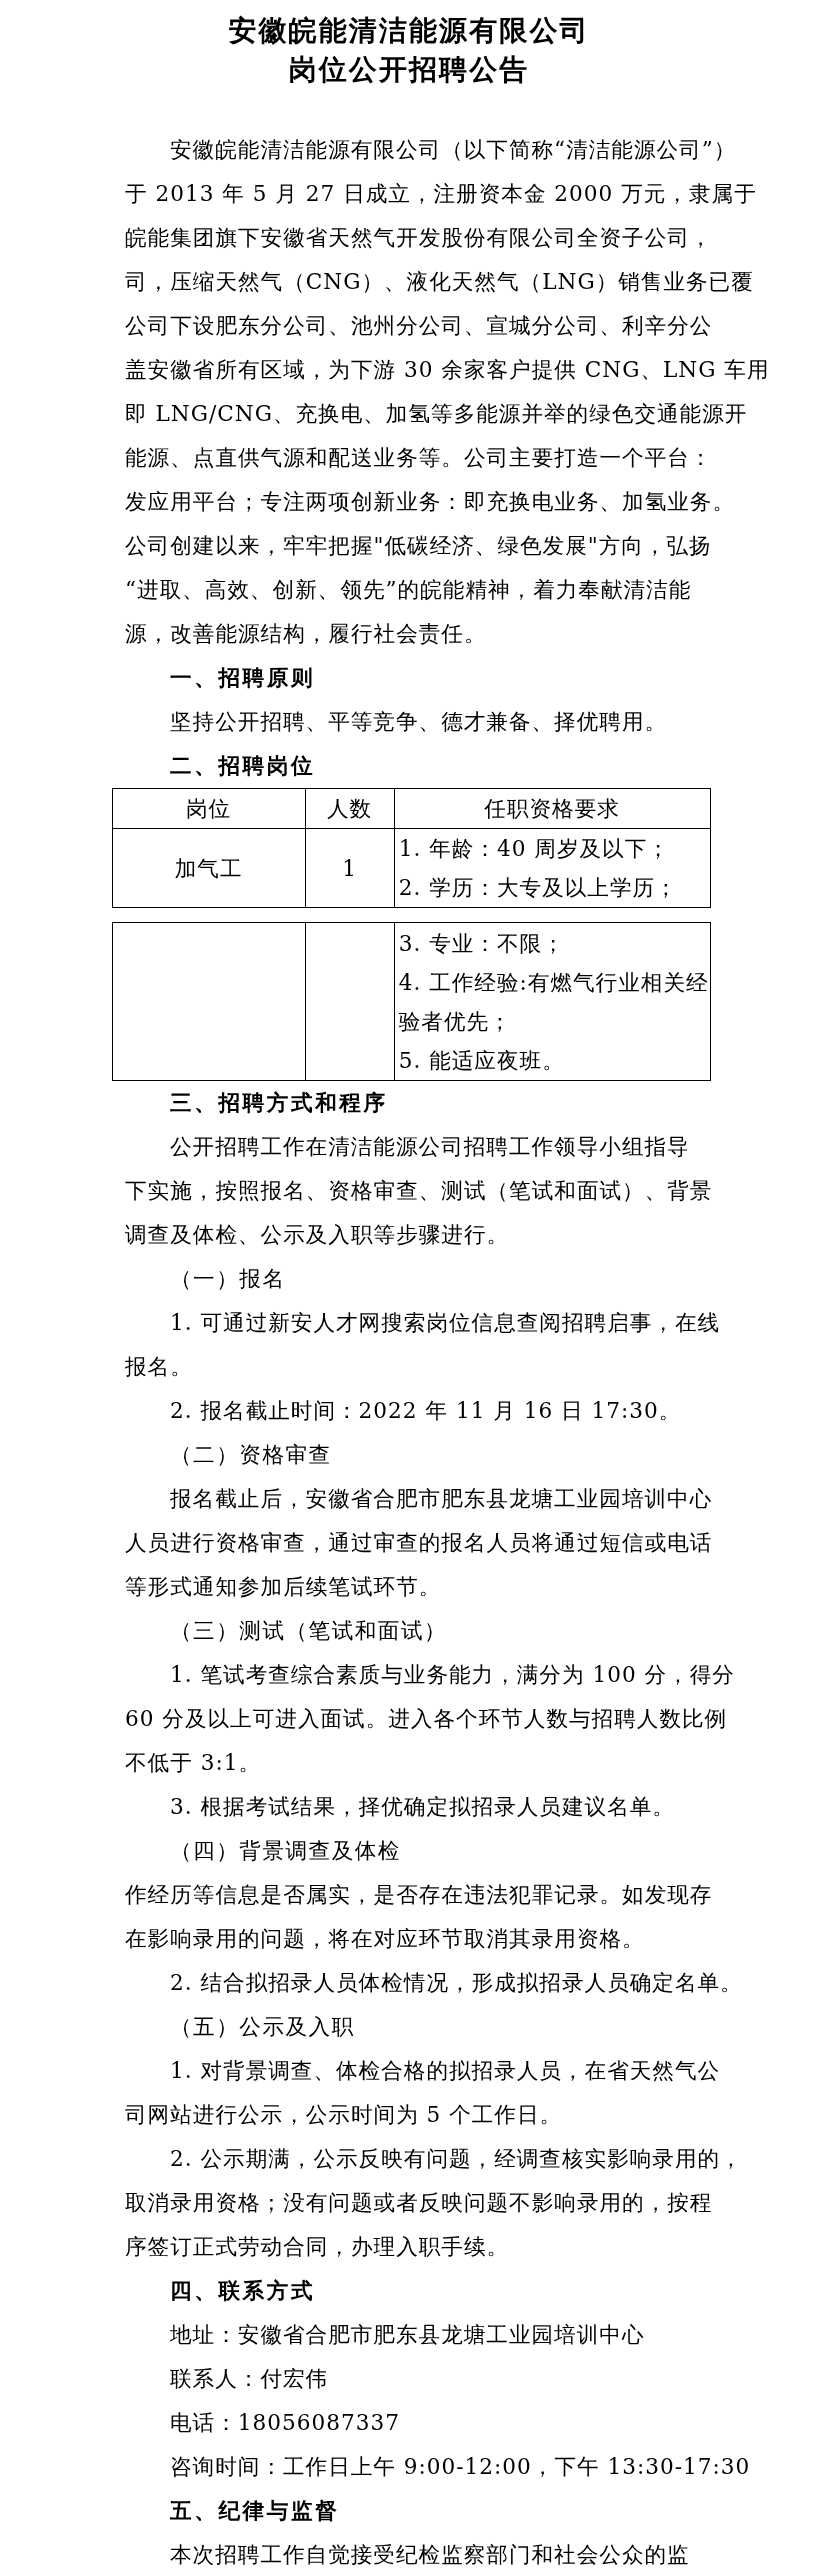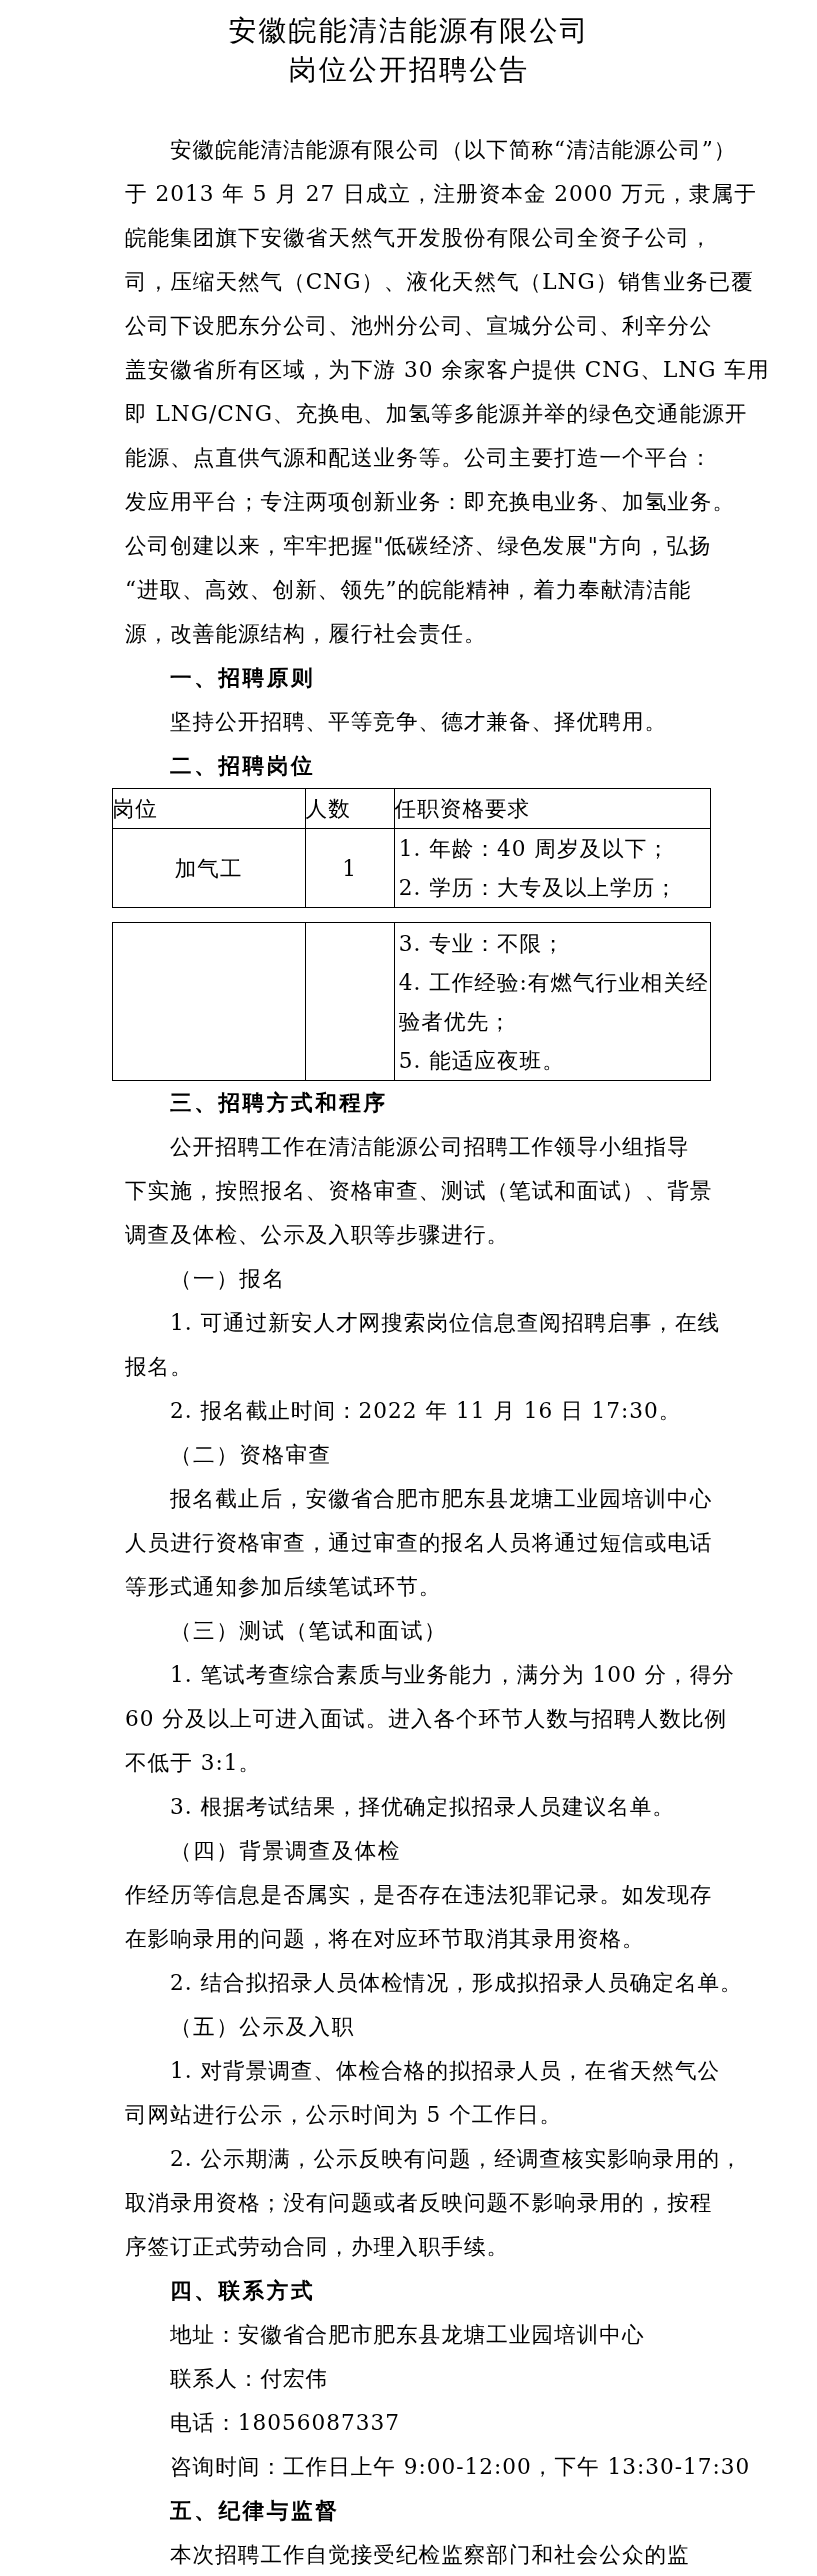--- a/index.html
+++ b/index.html
@@ -5,21 +5,21 @@
   html,body { margin:0; padding:0; background:#ffffff; }
   .page {
     position:relative;
     width:818px; height:2799px;
     background:#ffffff; color:#000;
     font-family:"DejaVu Serif","Liberation Serif",serif;
     overflow:hidden;
   }
   .title-block { padding-top:11.3px; text-align:center; }
   .title-line {
-    font-size:28px; line-height:39px; font-weight:normal;
+    font-size:28px; line-height:39px; font-weight:bold;
     letter-spacing:2.1px; white-space:nowrap;
   }
   .content { margin-top:39px; padding-left:125px; width:587px; font-size:21.6px; }
   .ln { height:44px; line-height:44px; white-space:nowrap; letter-spacing:1px; }
   .ind { text-indent:45px; }
   .h1 {
     font-family:"DejaVu Sans","Liberation Sans",sans-serif;
     font-weight:bold; letter-spacing:2.6px;
   }
   .sub { letter-spacing:1.5px; }
@@ -27,21 +27,21 @@
   table.tbl {
     border-collapse:collapse; table-layout:fixed;
     margin-left:-13.4px; width:598px;
     border:1.5px solid #000;
     font-size:21.6px;
   }
   table.tbl td, table.tbl th {
     border:1px solid #000; font-weight:normal; padding:0;
     vertical-align:middle; letter-spacing:1px;
   }
-  .t-head { height:40px; text-align:left;margin-top:44px; }
+  .t-head { height:40px; text-align:center;margin-top:44px; }
   .t-row1 { height:78px;margin-left:40px; }
   .t-row2 { height:158px; }
   .c-center { text-align:center; }
   .req-line { line-height:39px; padding-left:4.1px; white-space:nowrap; }
   .tbl-gap { height:14px; }
 </style>
 </head>
 <body>
 
 <div class="page">

